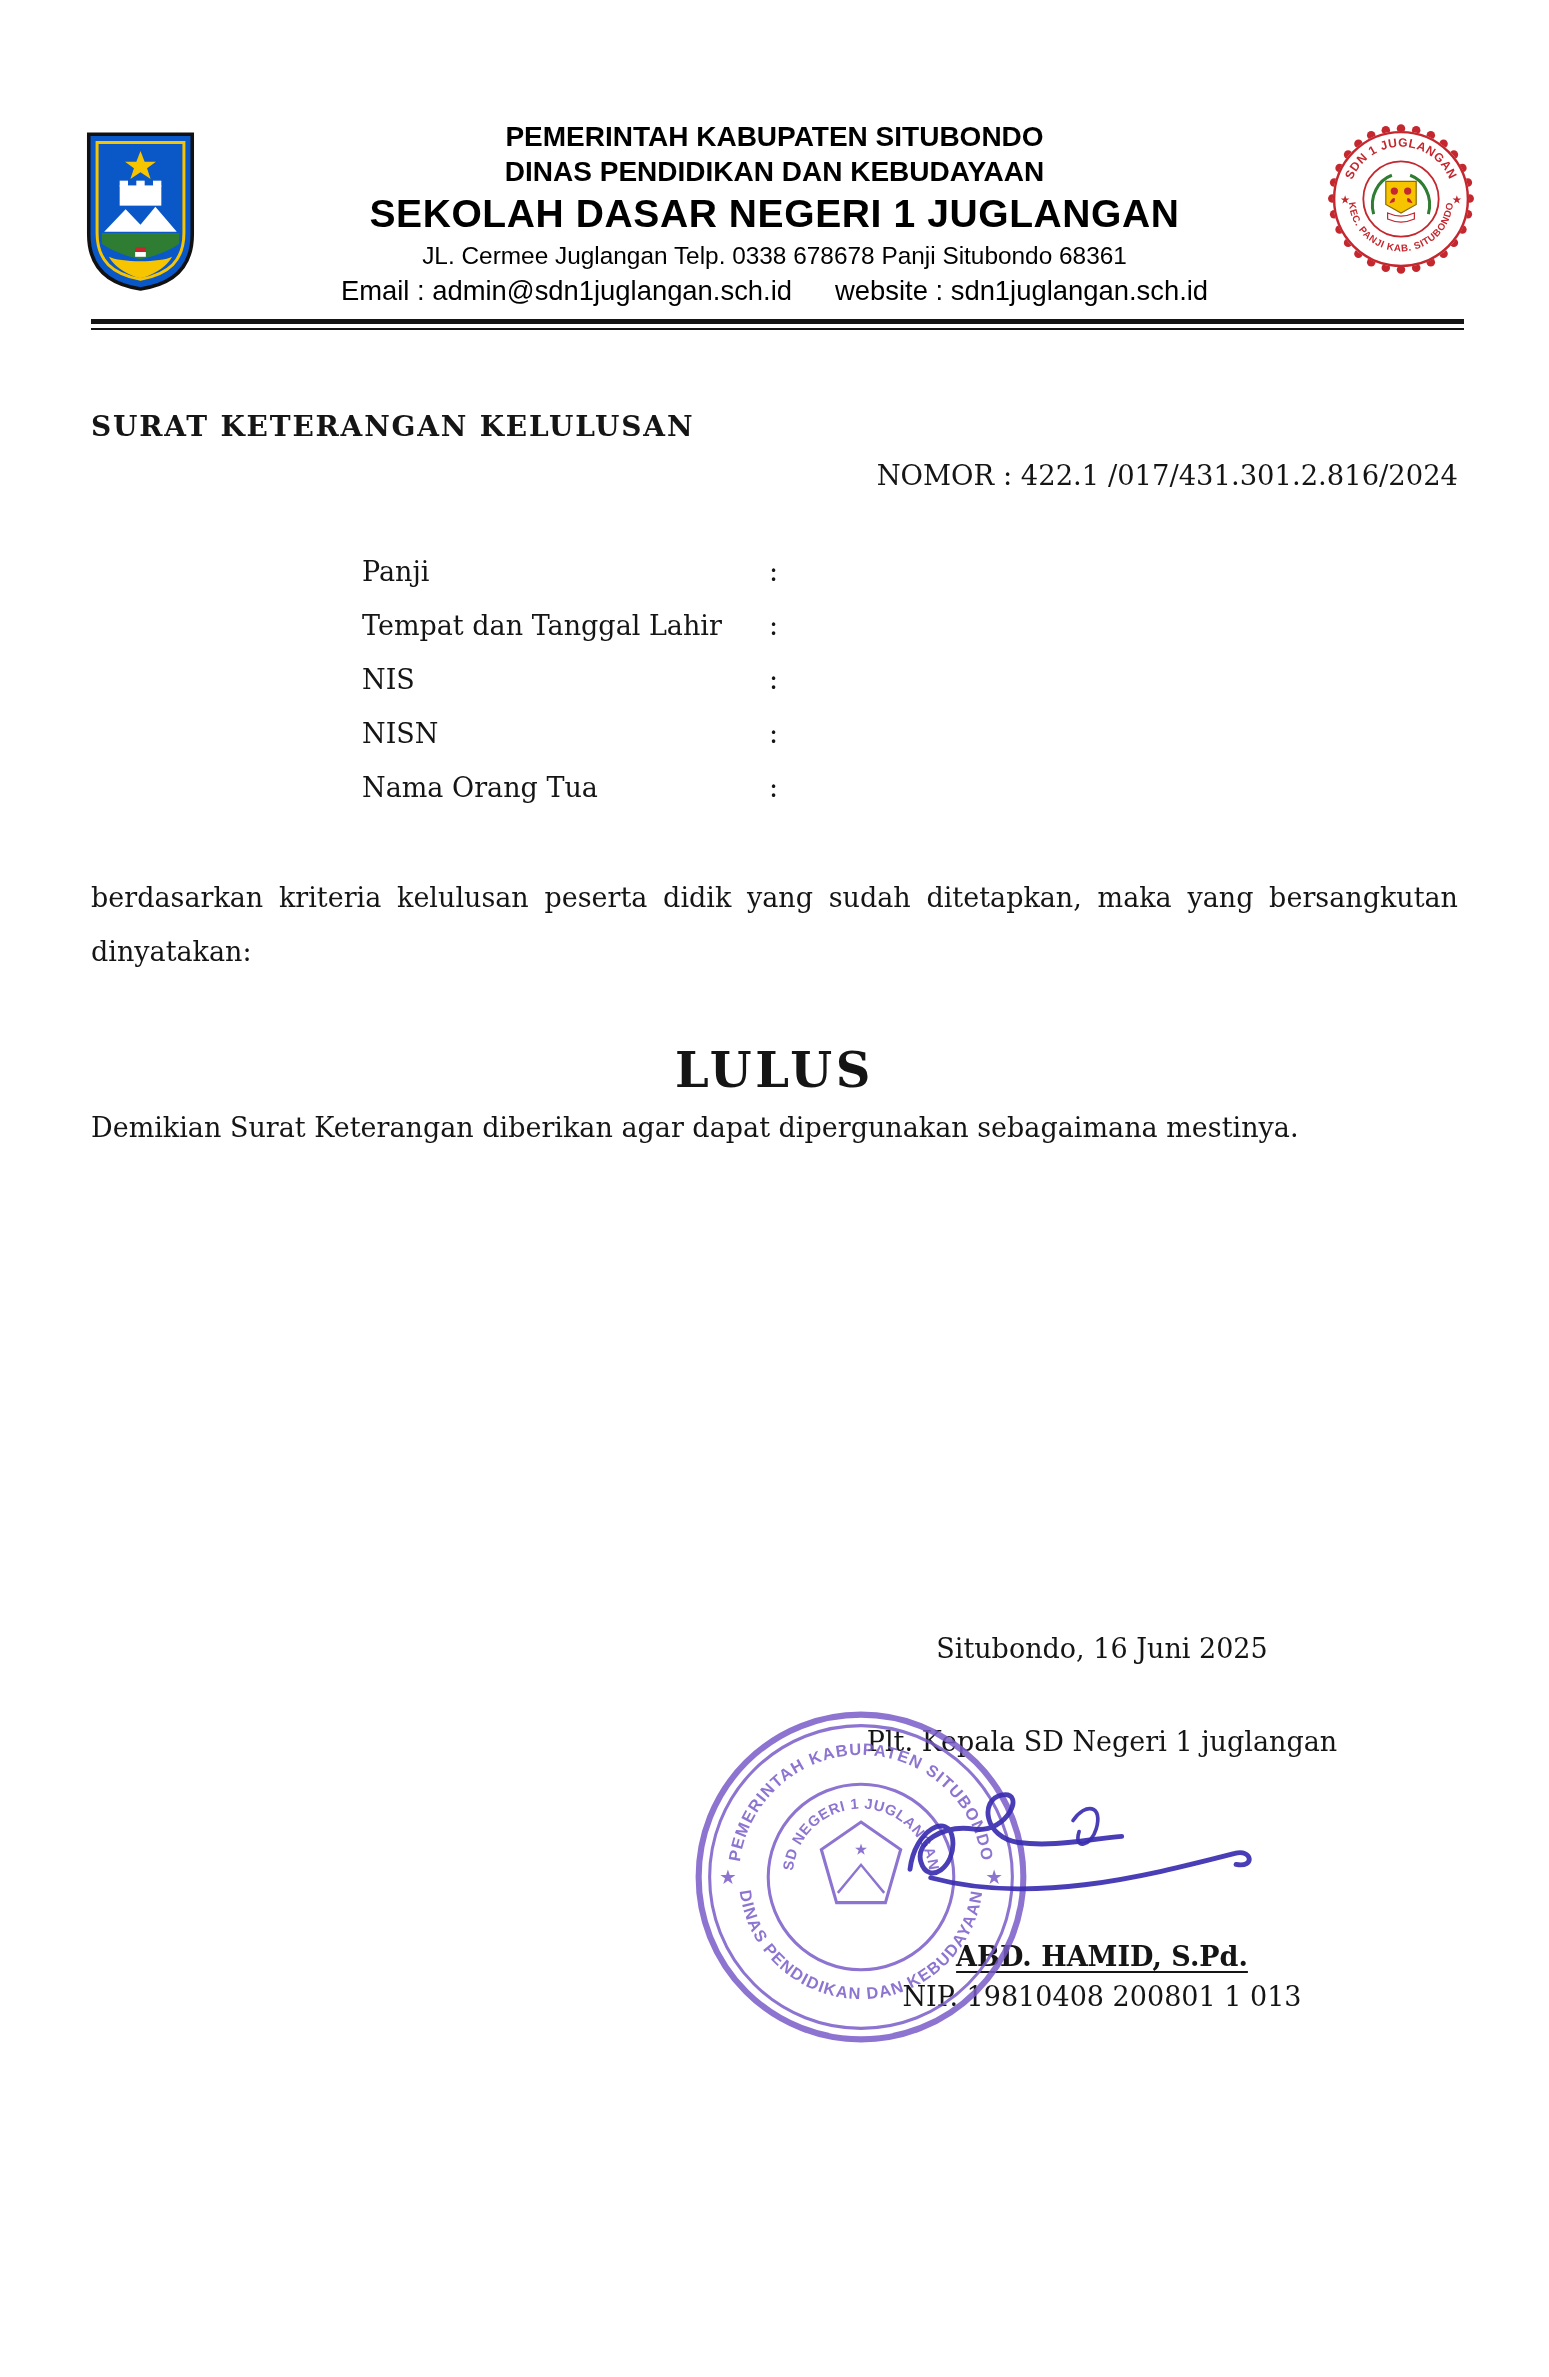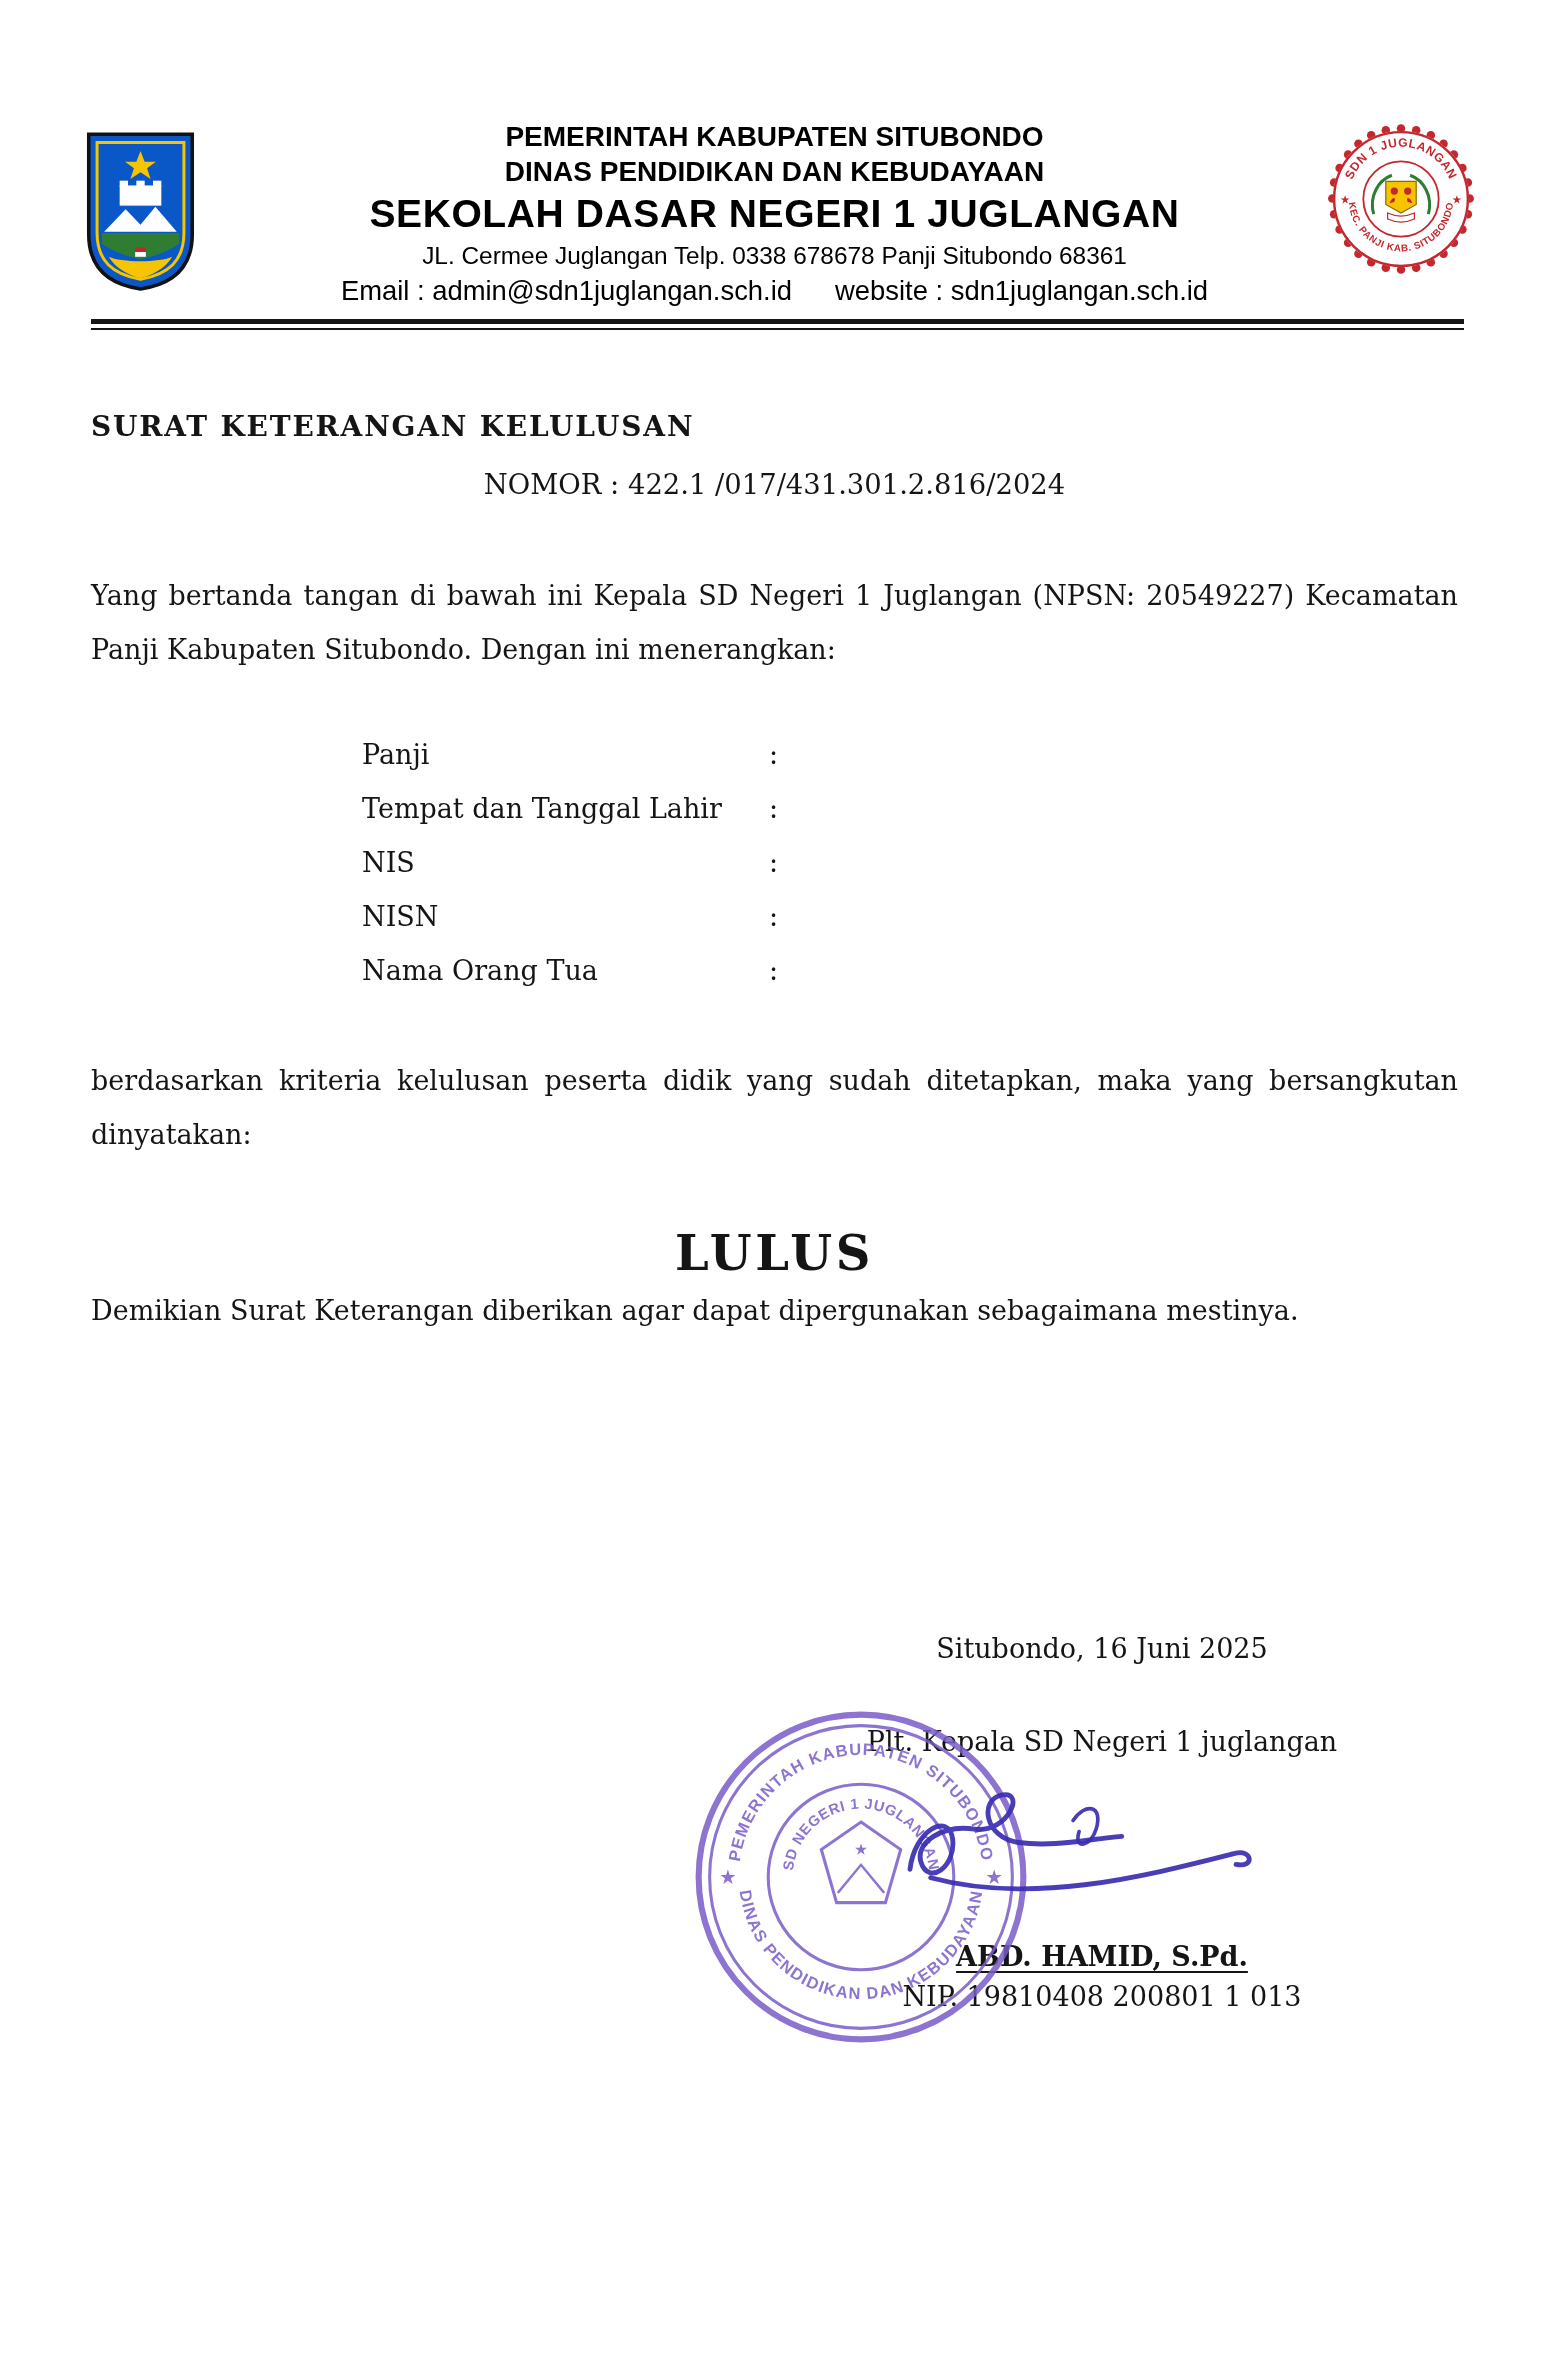--- a/index.html
+++ b/index.html
@@ -19,21 +19,21 @@
   .lh-addr{ font-size:24.4px; line-height:33px; }
   .lh-contact{ font-size:27.4px; line-height:37px; display:flex; justify-content:center; gap:43px; }
   .logo-left{ position:absolute; left:84px; top:128px; width:113px; height:166px; }
   .logo-right{ position:absolute; left:1325px; top:123px; width:152px; height:152px; }
   .rule{ margin:9.8px 85px 0 91px; }
   .rule-thick{ height:5.5px; background:var(--ink); }
   .rule-thin{ height:1.8px; background:var(--ink); margin-top:3.7px; }
   
   .content{ margin:0 91px; }
   .doc-title{ margin-top:78px; text-align:left; font-size:28px; font-weight:bold; letter-spacing:1.8px; line-height:37px; }
-  .doc-number{ margin-top:21px; text-align:center; font-size:27.4px; line-height:37px; }
+  .doc-number{ margin-top:12px; text-align:right; font-size:27.4px; line-height:37px; }
   .para{ margin:0; font-size:27px; line-height:54px; text-align:justify; }
   .p-intro{ margin-top:66px; }
   .fields{ margin-top:51px; margin-left:271px; }
   .field-row{ display:flex; font-size:27px; line-height:54px; }
   .f-label{ width:407px; flex:0 0 auto; }
   .f-colon{ flex:0 0 auto; }
   .f-value{ margin-left:14.6px; min-width:183px; }
   .p-statement{ margin-top:56px; }
   .result{ margin-top:61px; text-align:center; font-size:48px; font-weight:bold; letter-spacing:3.7px; line-height:61px; }
   .p-close1{ margin-top:76px; }
@@ -144,21 +144,20 @@
 
   <div class="rule">
     <div class="rule-thick"></div>
     <div class="rule-thin"></div>
   </div>
 
   <main class="content">
     <div class="doc-title">SURAT KETERANGAN KELULUSAN</div>
     <div class="doc-number">NOMOR : 422.1 /017/431.301.2.816/2024</div>
 
-    <p class="para p-intro">Yang bertanda tangan di bawah ini Kepala SD Negeri 1 Juglangan (NPSN: 20549227) Kecamatan Panji Kabupaten Situbondo. Dengan ini menerangkan:</p>
 
     <div class="fields">
       <div class="field-row">
         <span class="f-label">Panji</span>
           <span class="f-colon">:</span>
           <span class="f-value"></span>
       </div>
       <div class="field-row">
         <span class="f-label">Tempat dan Tanggal Lahir</span>
           <span class="f-colon">:</span>

